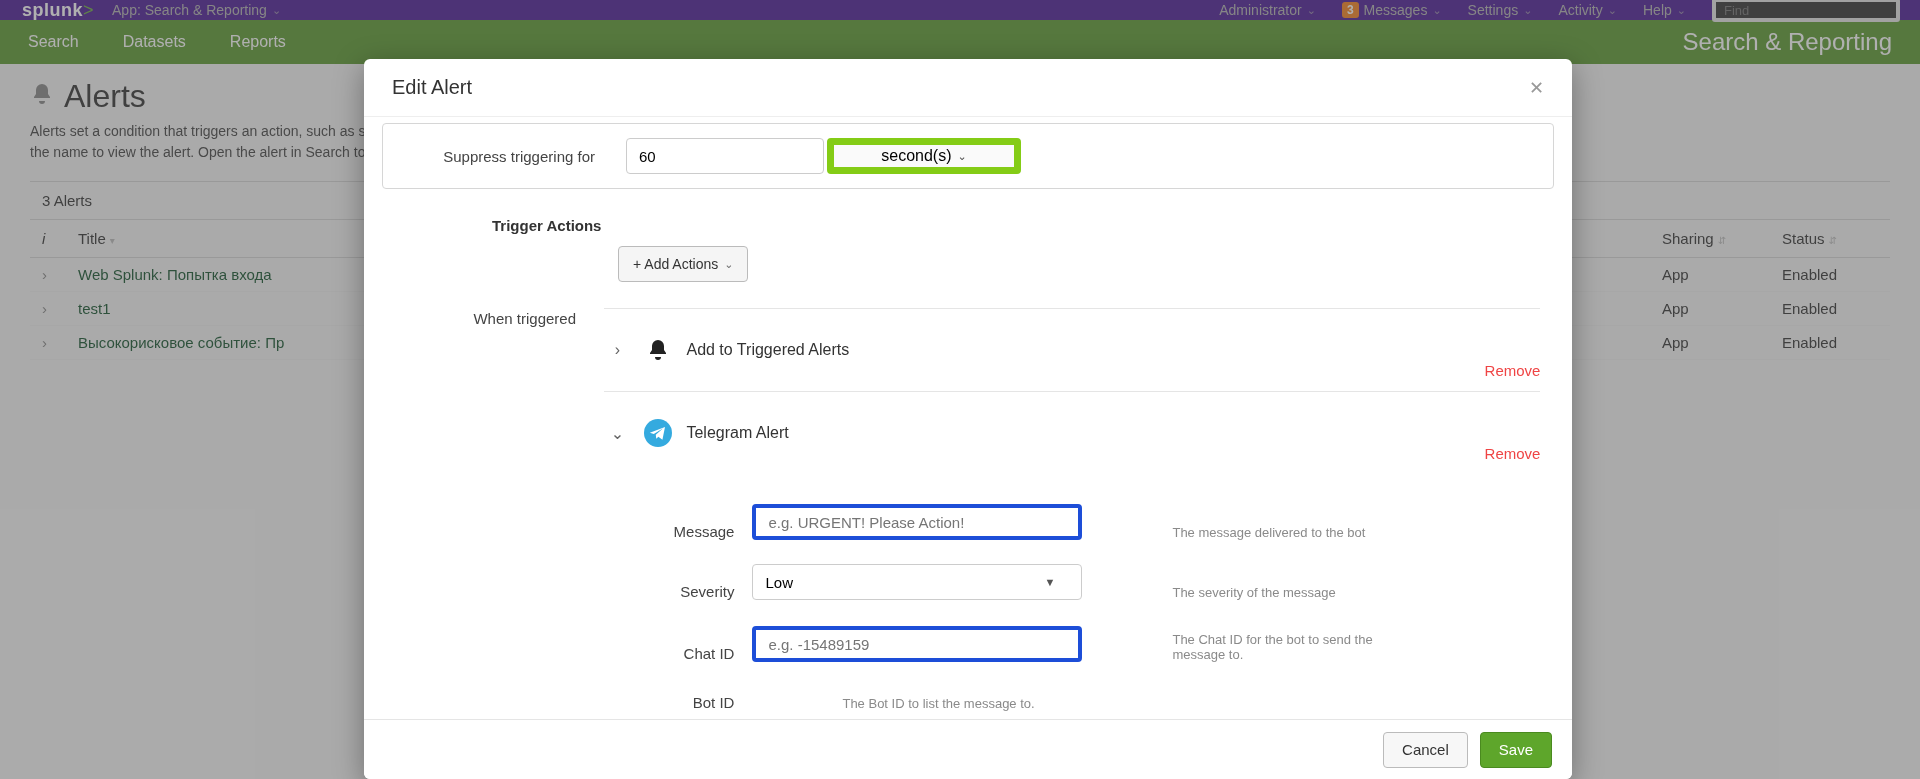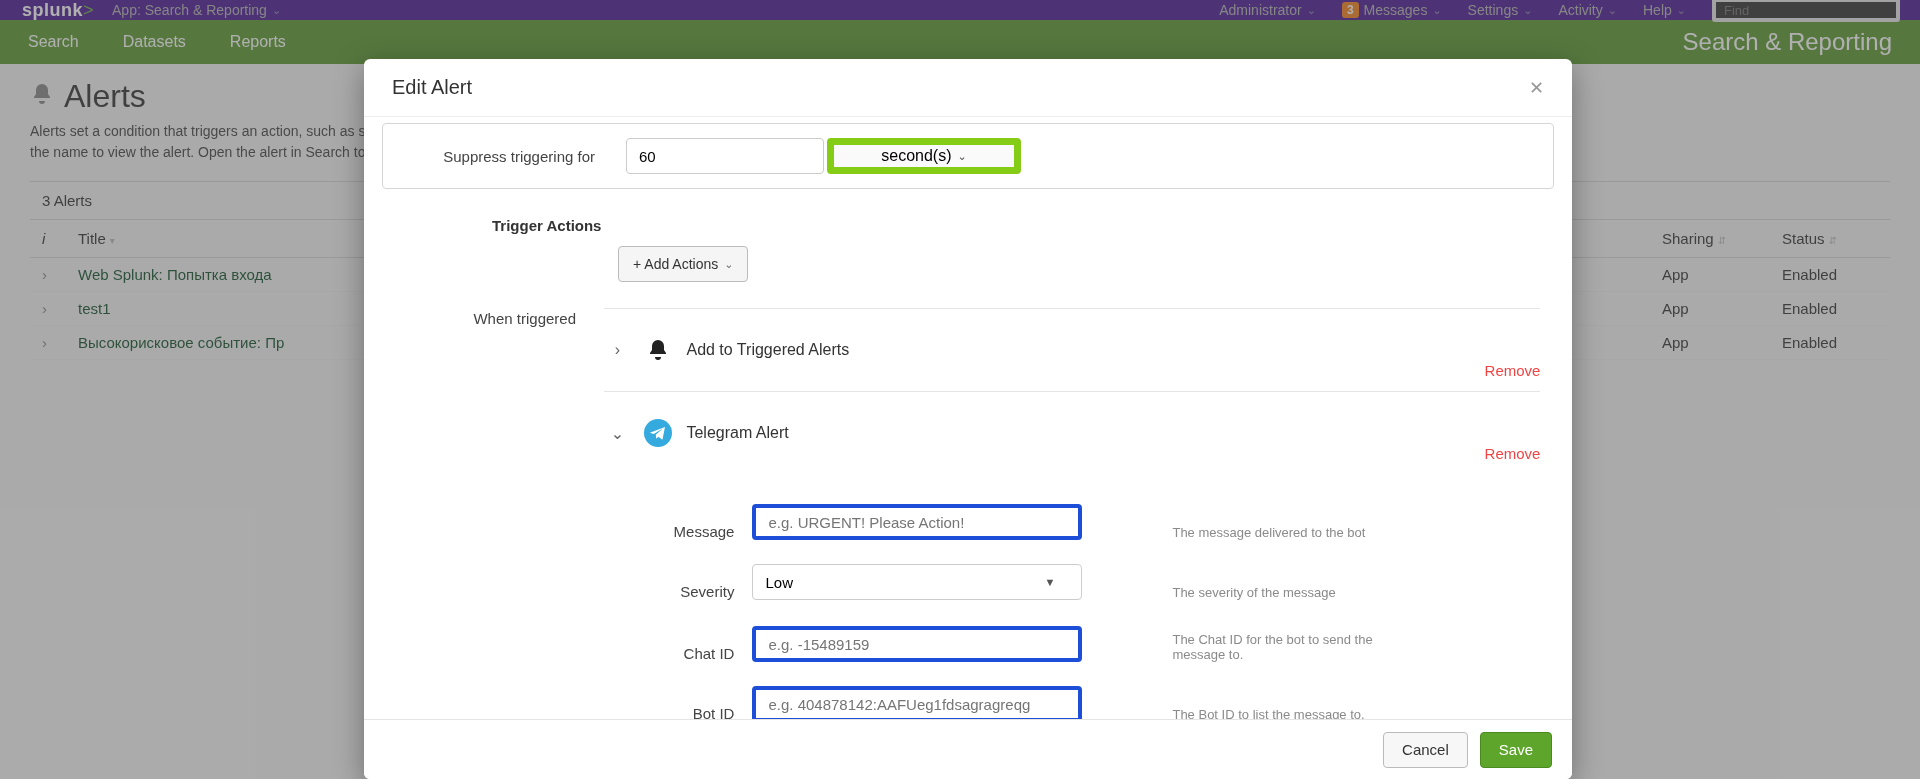--- a/index.html
+++ b/index.html
@@ -258,21 +258,20 @@
               </div>
               <div class="help">The severity of the message</div>
             </div>
             <div class="f-row">
               <label>Chat ID</label>
               <div class="control"><input class="txt" placeholder="e.g. -15489159" style=""></div>
               <div class="help">The Chat ID for the bot to send the message to.</div>
             </div>
             <div class="f-row">
               <label>Bot ID</label>
-              <div class="control"><input class="txt" placeholder="e.g. 404878142:AAFUeg1fdsagragreqg" style=""></div>
               <div class="help">The Bot ID to list the message to.</div>
             </div>
           </div>
         </div>
 
         
         <div class="act">
           <div class="act-hd">
             <span class="chev">›</span>
             <span class="act-icon">

